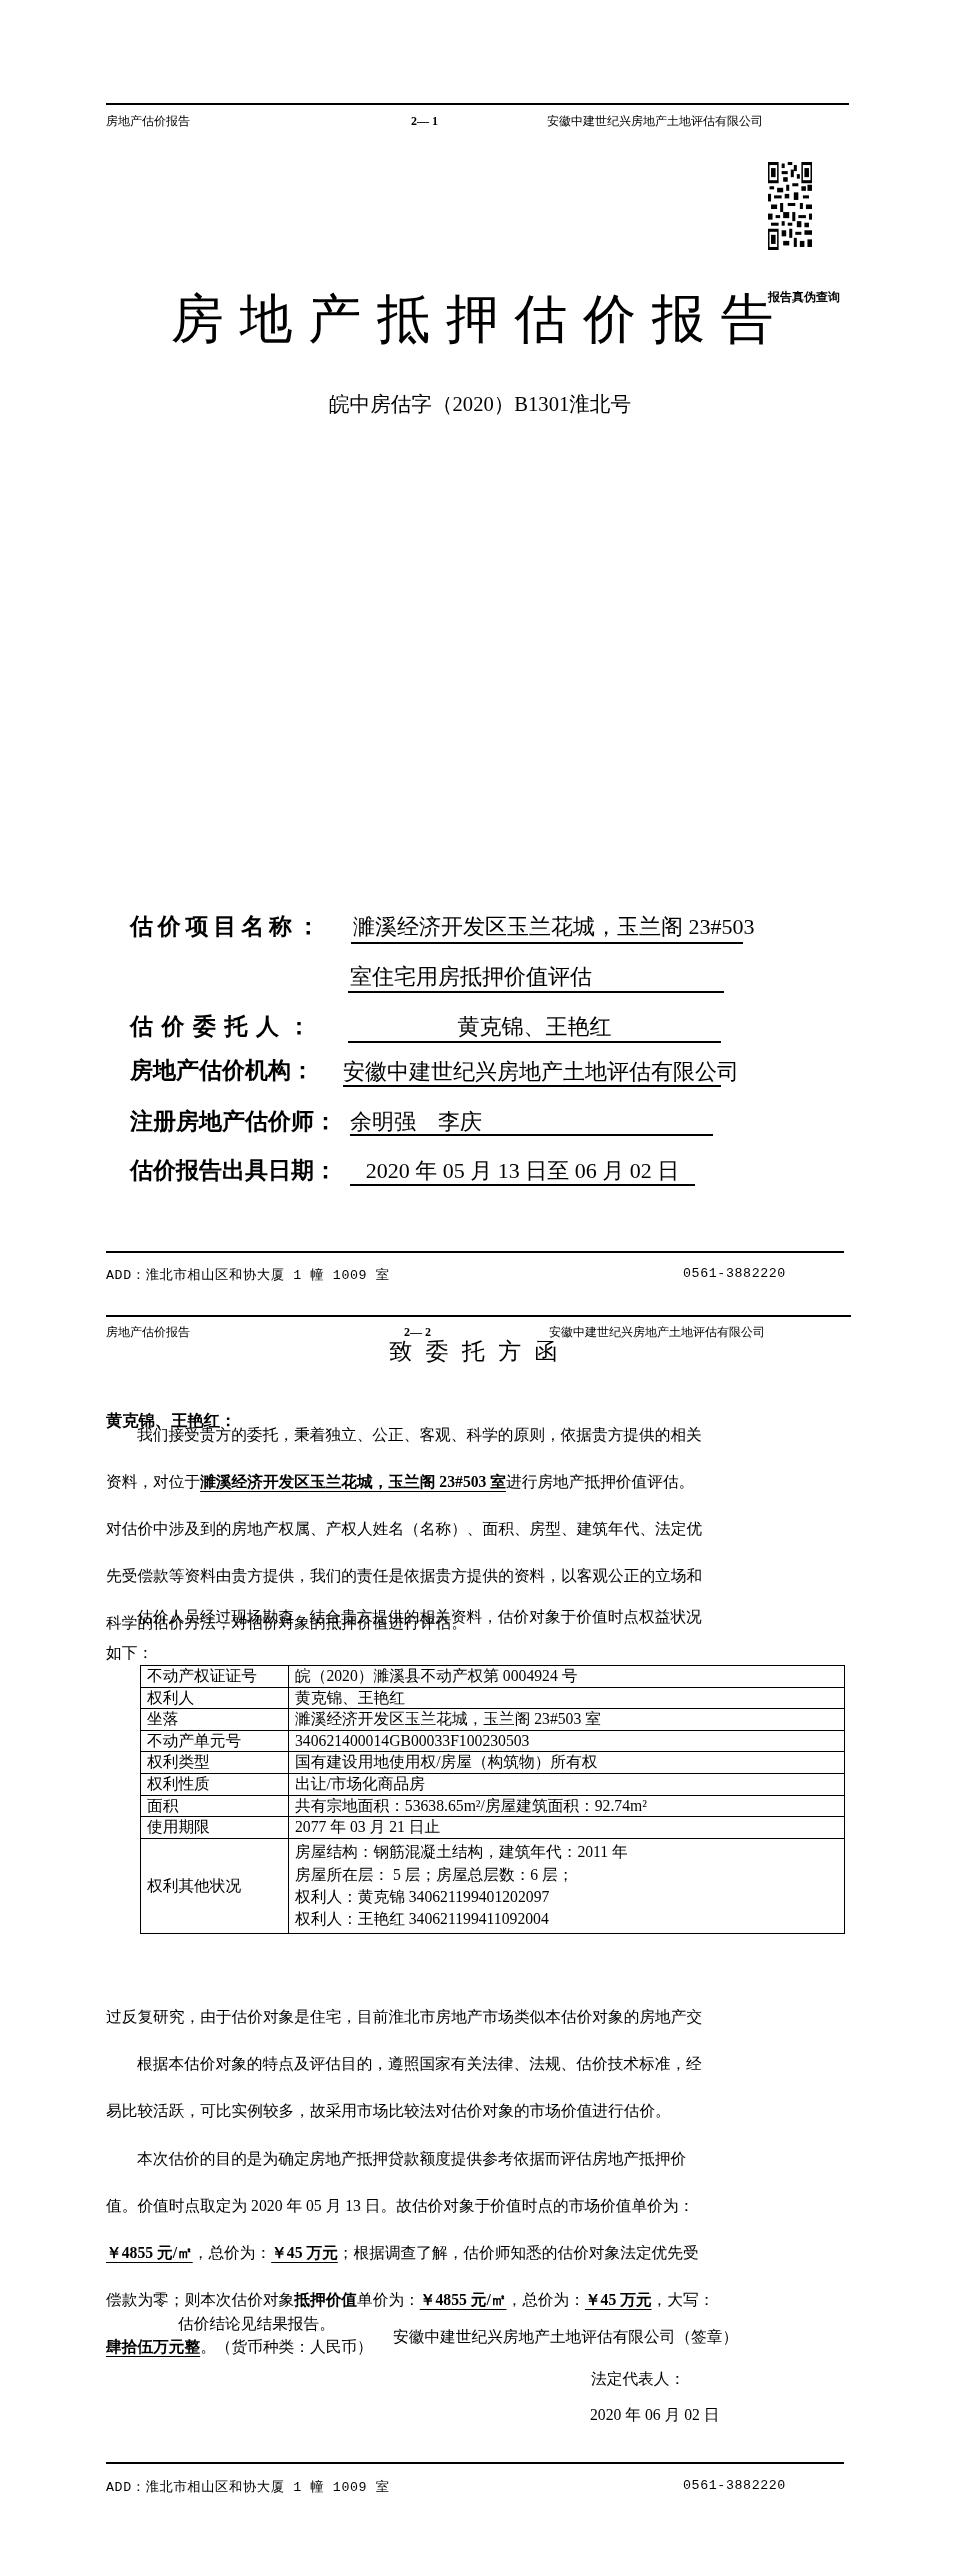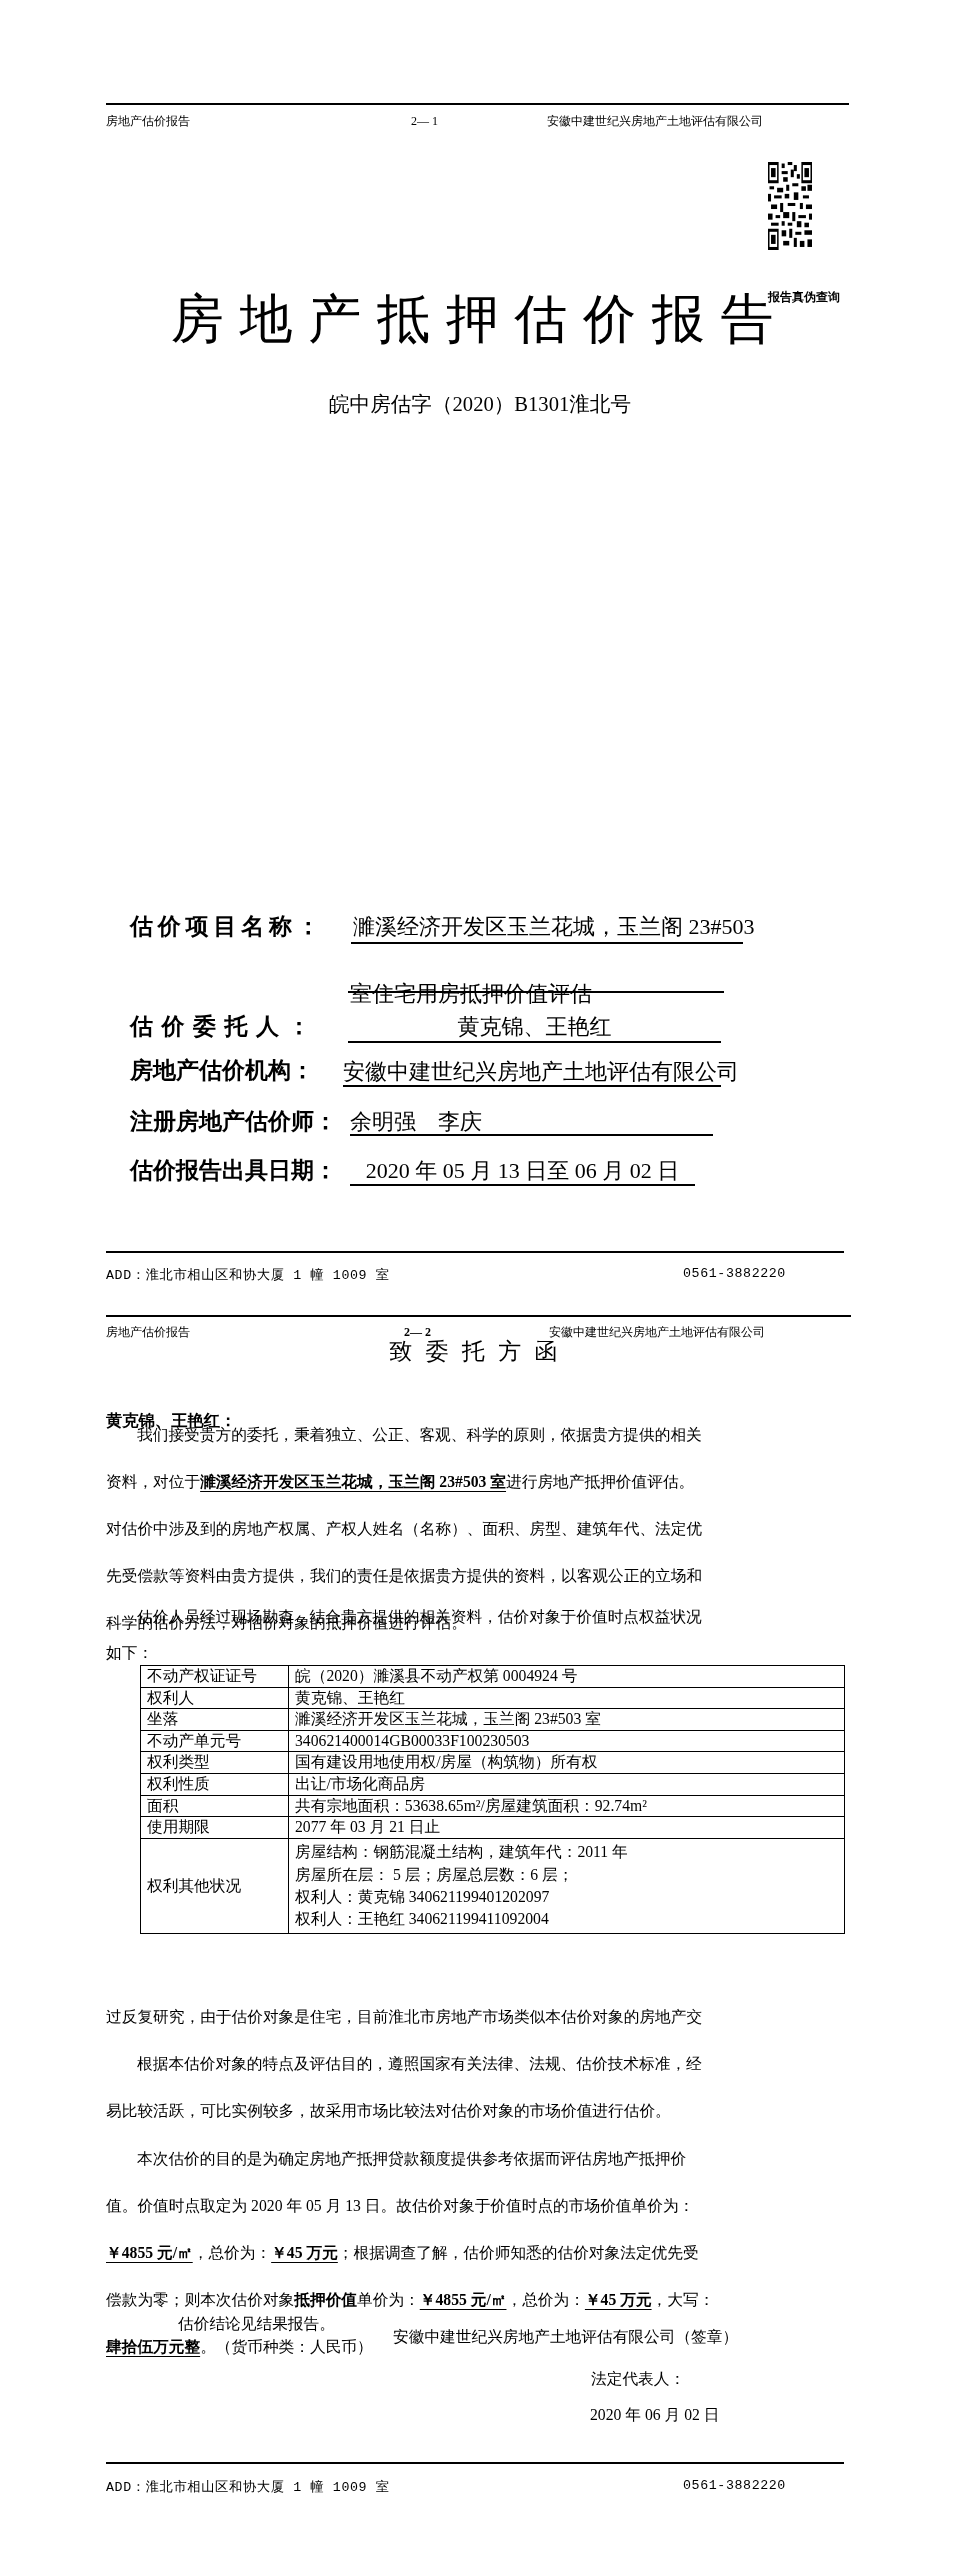--- a/index.html
+++ b/index.html
@@ -26,21 +26,21 @@
   table.rights td.k { width:135px; }
   table.rights td.multi { line-height:22.4px; padding-top:2.4px; padding-bottom:2.4px; }
   .sig { position:absolute; font-size:15.7px; white-space:nowrap; }
   .foot { position:absolute; font-size:13.3px; font-family:"Liberation Mono","DejaVu Sans Mono",monospace; letter-spacing:0.6px; }
 </style>
 </head>
 <body>
 
 <div>
   <div class="abs hdr" style="left:106px;top:86px;">房地产估价报告</div>
-  <div class="abs hdr" style="left:411px;top:86px;font-weight:normal;">2— 1</div>
+  <div class="abs hdr" style="left:411px;top:86px;font-weight:bold;">2— 1</div>
   <div class="abs hdr" style="left:547px;top:86px;">安徽中建世纪兴房地产土地评估有限公司</div>
   <div class="rule" style="left:106px;top:103px;width:743px;"></div>
 
   <svg class="qr" viewBox="0 0 29 58" preserveAspectRatio="none">
     <rect x="0" y="0" width="29" height="58" fill="#fff"></rect>
     <g fill="#000">
       <rect x="0" y="0" width="7" height="14"></rect>
         <rect x="1" y="2" width="5" height="10" fill="#fff"></rect>
         <rect x="2" y="4" width="3" height="6"></rect>
       <rect x="22" y="0" width="7" height="14"></rect>
@@ -94,21 +94,21 @@
     </g>
   </svg>
   <div class="abs" style="left:768px;top:261px;font-size:12px;font-weight:bold;">报告真伪查询</div>
 
   <div class="title-main">房地产抵押估价报告</div>
   <div class="report-no">皖中房估字（2020）B1301淮北号</div>
 
   <div class="field-label" style="top:912px;letter-spacing:4.8px;">估价项目名称：</div>
   <div class="field-value" style="left:353px;top:913px;">濉溪经济开发区玉兰花城，玉兰阁 23#503</div>
   <div class="uline" style="left:351px;top:942px;width:392px;"></div>
-  <div class="field-value" style="left:350px;top:963px;margin-top:17px;">室住宅用房抵押价值评估</div>
+  <div class="field-value" style="left:350px;top:963px;">室住宅用房抵押价值评估</div>
   <div class="uline" style="left:348px;top:991px;width:376px;"></div>
 
   <div class="field-label" style="top:1012px;letter-spacing:8.5px;">估价委托人：</div>
   <div class="field-value" style="left:348px;top:1013px;width:373px;text-align:center;">黄克锦、王艳红</div>
   <div class="uline" style="left:348px;top:1041px;width:373px;"></div>
 
   <div class="field-label" style="top:1056px;">房地产估价机构：</div>
   <div class="field-value" style="left:343px;top:1058px;">安徽中建世纪兴房地产土地评估有限公司</div>
   <div class="uline" style="left:343px;top:1085px;width:378px;"></div>
 

